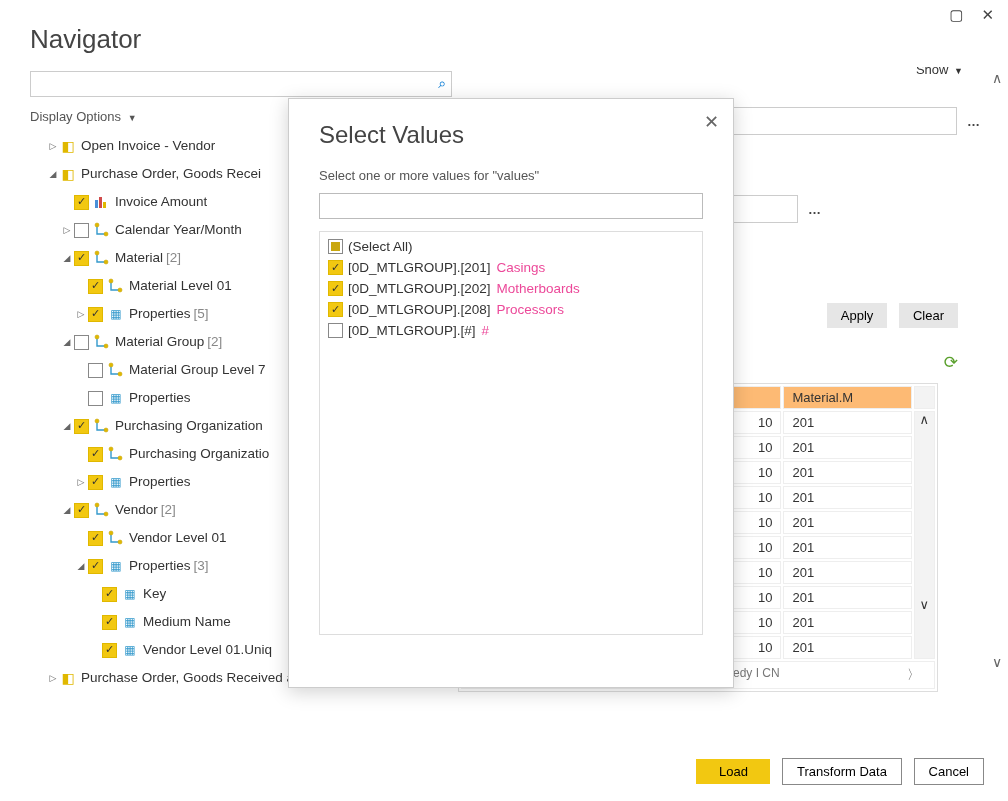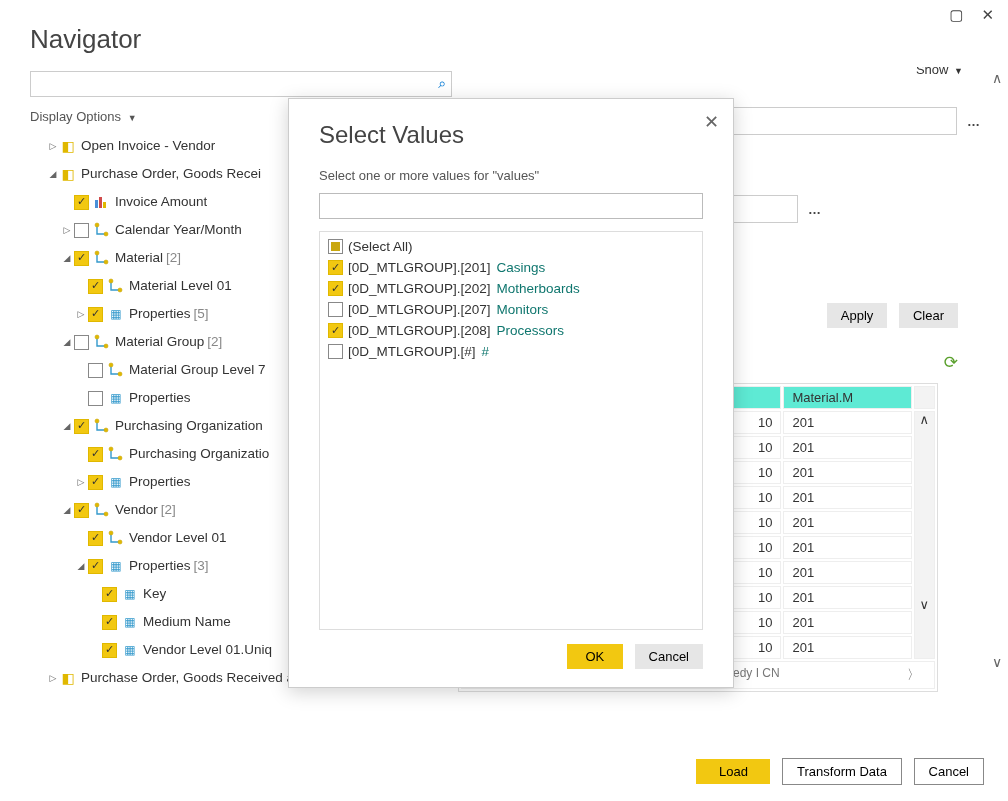--- a/index.html
+++ b/index.html
@@ -162,21 +162,21 @@
     position: relative;
     overflow: hidden;
   }
   .preview-table th, .preview-table td {
     border: 1px solid #eee;
     padding: 3px 8px;
     text-align: left;
     white-space: nowrap;
     overflow: hidden;
   }
-  .preview-table th { background:#5eead4; font-weight: normal; }
+  .preview-table th { background:#fdba74; font-weight: normal; }
   .preview-table .left-bleed { text-align: right; }
   .overflow-row td { padding:2px 8px; color:#555; }
 
   .vscroll-outer {
     position: absolute;
     top: 70px; right: 4px;
     width: 14px; height: 600px;
     display: flex; flex-direction: column;
     align-items: center;
     justify-content: space-between;
@@ -216,21 +216,21 @@
     overflow-y: auto;
     padding: 4px 0;
   }
   .dlg-item {
     display: flex;
     align-items: center;
     padding: 3px 8px;
     font-size: 13.5px;
   }
   .dlg-item .val { color:#333; }
-  .dlg-item .desc { color:#0f766e; margin-left: 6px; }
+  .dlg-item .desc { color:#ec4899; margin-left: 6px; }
   .dlg-footer {
     padding: 14px 30px 18px 30px;
     text-align: right;
   }
 
   
   .bottom-bar {
     position: absolute;
     bottom: 0; left: 0; right: 0;
     padding: 10px 24px 16px 24px;
@@ -594,38 +594,29 @@
       <span class="chk checked">✓</span>
       <span class="val">[0D_MTLGROUP].[201]</span>
       <span class="desc">Casings</span>
     </div>
     <div class="dlg-item">
       <span class="chk checked">✓</span>
       <span class="val">[0D_MTLGROUP].[202]</span>
       <span class="desc">Motherboards</span>
     </div>
     <div class="dlg-item">
-      <span class="chk"></span>
-      <span class="val">[0D_MTLGROUP].[207]</span>
-      <span class="desc">Monitors</span>
-    </div>
-    <div class="dlg-item">
       <span class="chk checked">✓</span>
       <span class="val">[0D_MTLGROUP].[208]</span>
       <span class="desc">Processors</span>
     </div>
     <div class="dlg-item">
       <span class="chk"></span>
       <span class="val">[0D_MTLGROUP].[#]</span>
       <span class="desc">#</span>
     </div>
-  </div>
-  <div class="dlg-footer">
-    <button class="btn primary">OK</button>
-    <button class="btn">Cancel</button>
   </div>
 </div>
 
 <div class="bottom-bar">
   <button class="btn primary" style="min-width:74px">Load</button>
   <button class="btn outline">Transform Data</button>
   <button class="btn outline">Cancel</button>
 </div>
 
 </body></html>

